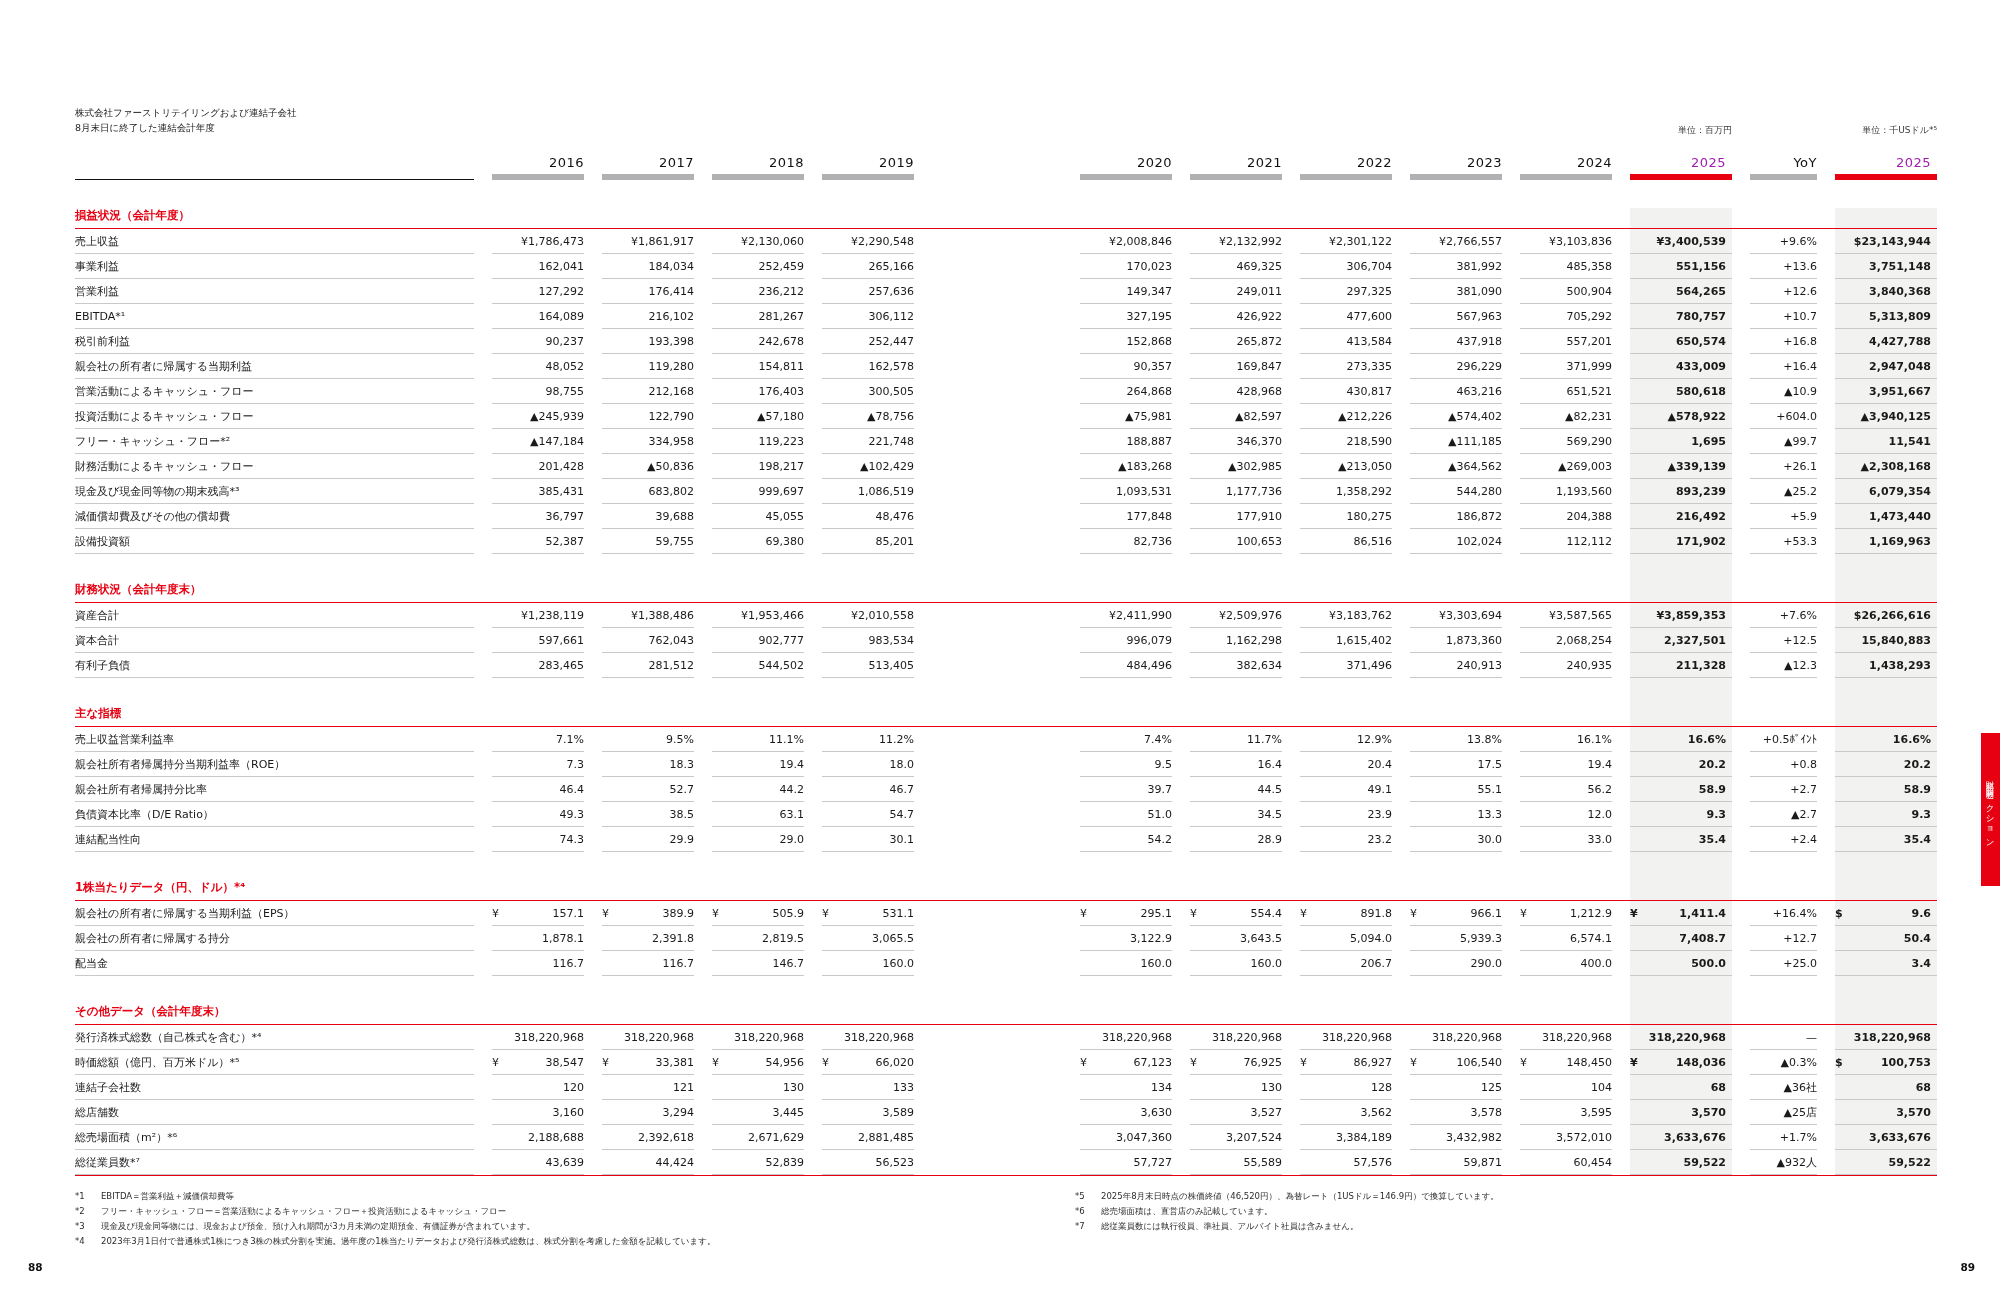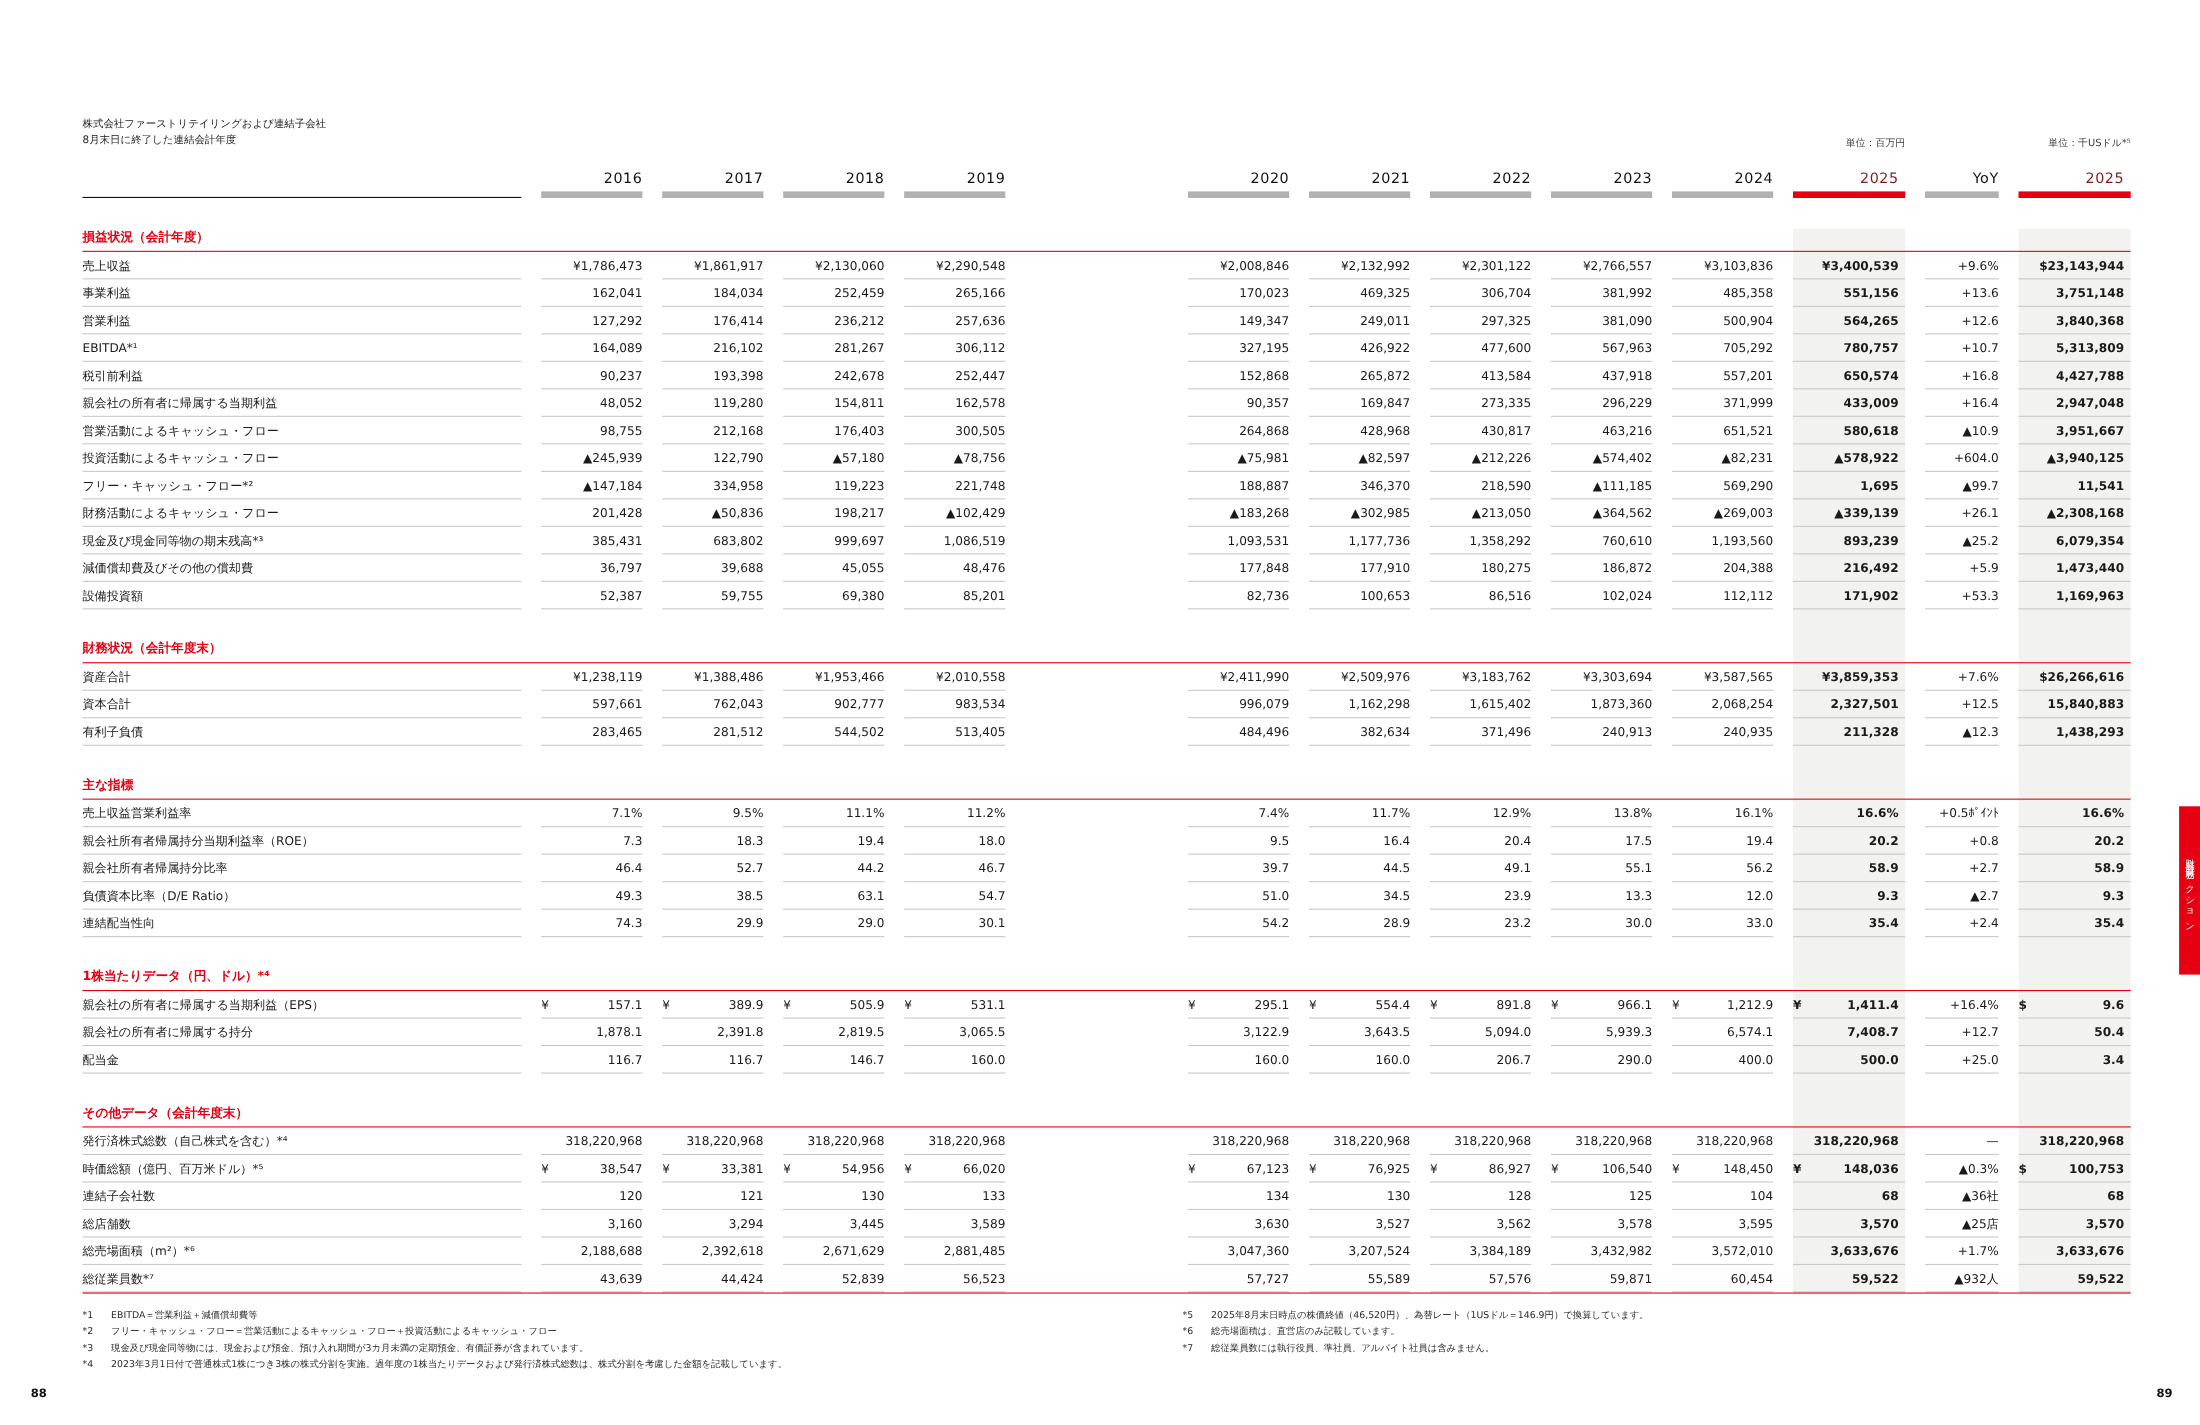--- a/index.html
+++ b/index.html
@@ -27,21 +27,21 @@
   .gut{width:148px;flex:none;}
 
   
   .thead{align-items:flex-end;height:36px;margin-top:6px;}
   .hlabel{border-bottom:1.5px solid #111;}
   .hcell{display:flex;flex-direction:column;justify-content:flex-end;}
   .ht{display:block;text-align:right;font-weight:normal;font-size:13px;color:#111;
       letter-spacing:0.5px;margin-bottom:4px;}
   .hcell.c25 .ht,.hcell.cusd .ht{padding-right:6px;}
   .hbar{height:6px;width:100%;background:#b1b1b3;}
-  .hcell.red .ht{color:#7f1d1d;}
+  .hcell.red .ht{color:#a21caf;}
   .hcell.red .hbar{background:#e60012;}
 
   
   .body-wrap{position:relative;}
   .band{position:absolute;top:0;bottom:0;background:#f2f2f1;z-index:0;}
   .band-jpy{left:1555px;width:102px;}
   .band-usd{left:1760px;width:102px;}
   .section,.bottom-line{position:relative;z-index:1;}
   .sec-title{margin-top:28px;padding-bottom:5px;font-size:11.5px;font-weight:bold;color:#e60012;}
   .sec-line{border-bottom:1.5px solid #e60012;}
@@ -308,21 +308,21 @@
           <div class="trow data">
             <div class="cell clabel">現金及び現金同等物の期末残高*³</div>
             <div class="cell cval cy">385,431</div>
             <div class="cell cval cy">683,802</div>
             <div class="cell cval cy">999,697</div>
             <div class="cell cval cy">1,086,519</div>
             <div class="cell gut"></div>
             <div class="cell cval cy">1,093,531</div>
             <div class="cell cval cy">1,177,736</div>
             <div class="cell cval cy">1,358,292</div>
-            <div class="cell cval cy">760,610</div>
+            <div class="cell cval cy">544,280</div>
             <div class="cell cval cy">1,193,560</div>
             <div class="cell cval c25 bold">893,239</div>
             <div class="cell cval cyoy">▲25.2</div>
             <div class="cell cval cusd bold">6,079,354</div>
           </div>
           <div class="trow data">
             <div class="cell clabel">減価償却費及びその他の償却費</div>
             <div class="cell cval cy">36,797</div>
             <div class="cell cval cy">39,688</div>
             <div class="cell cval cy">45,055</div>

